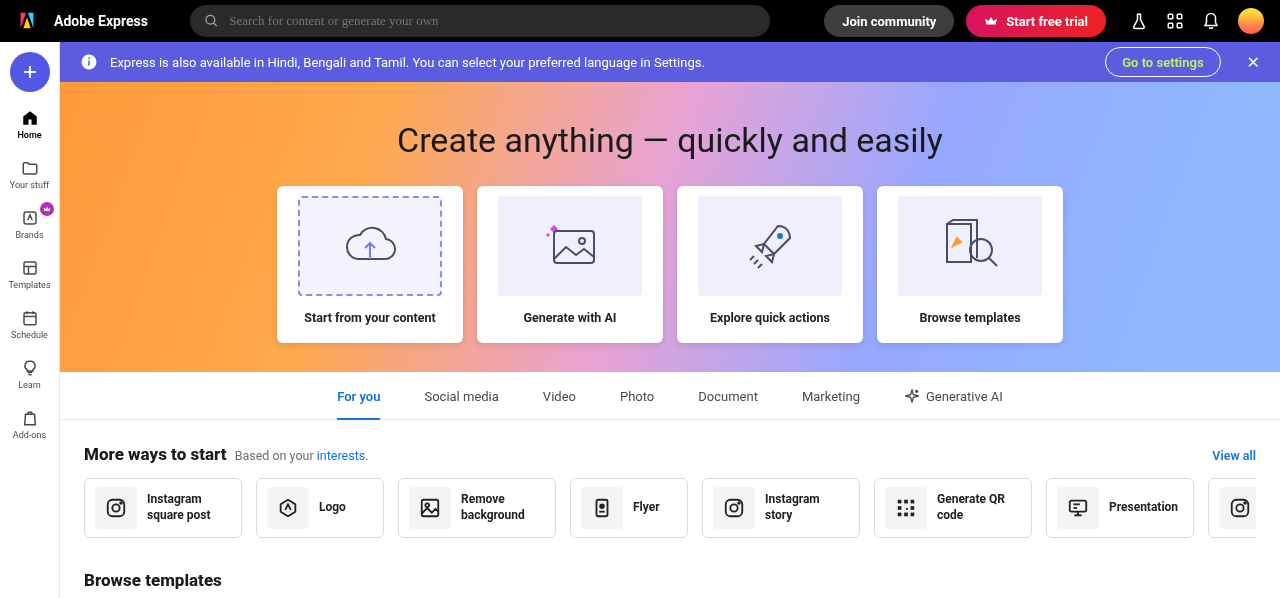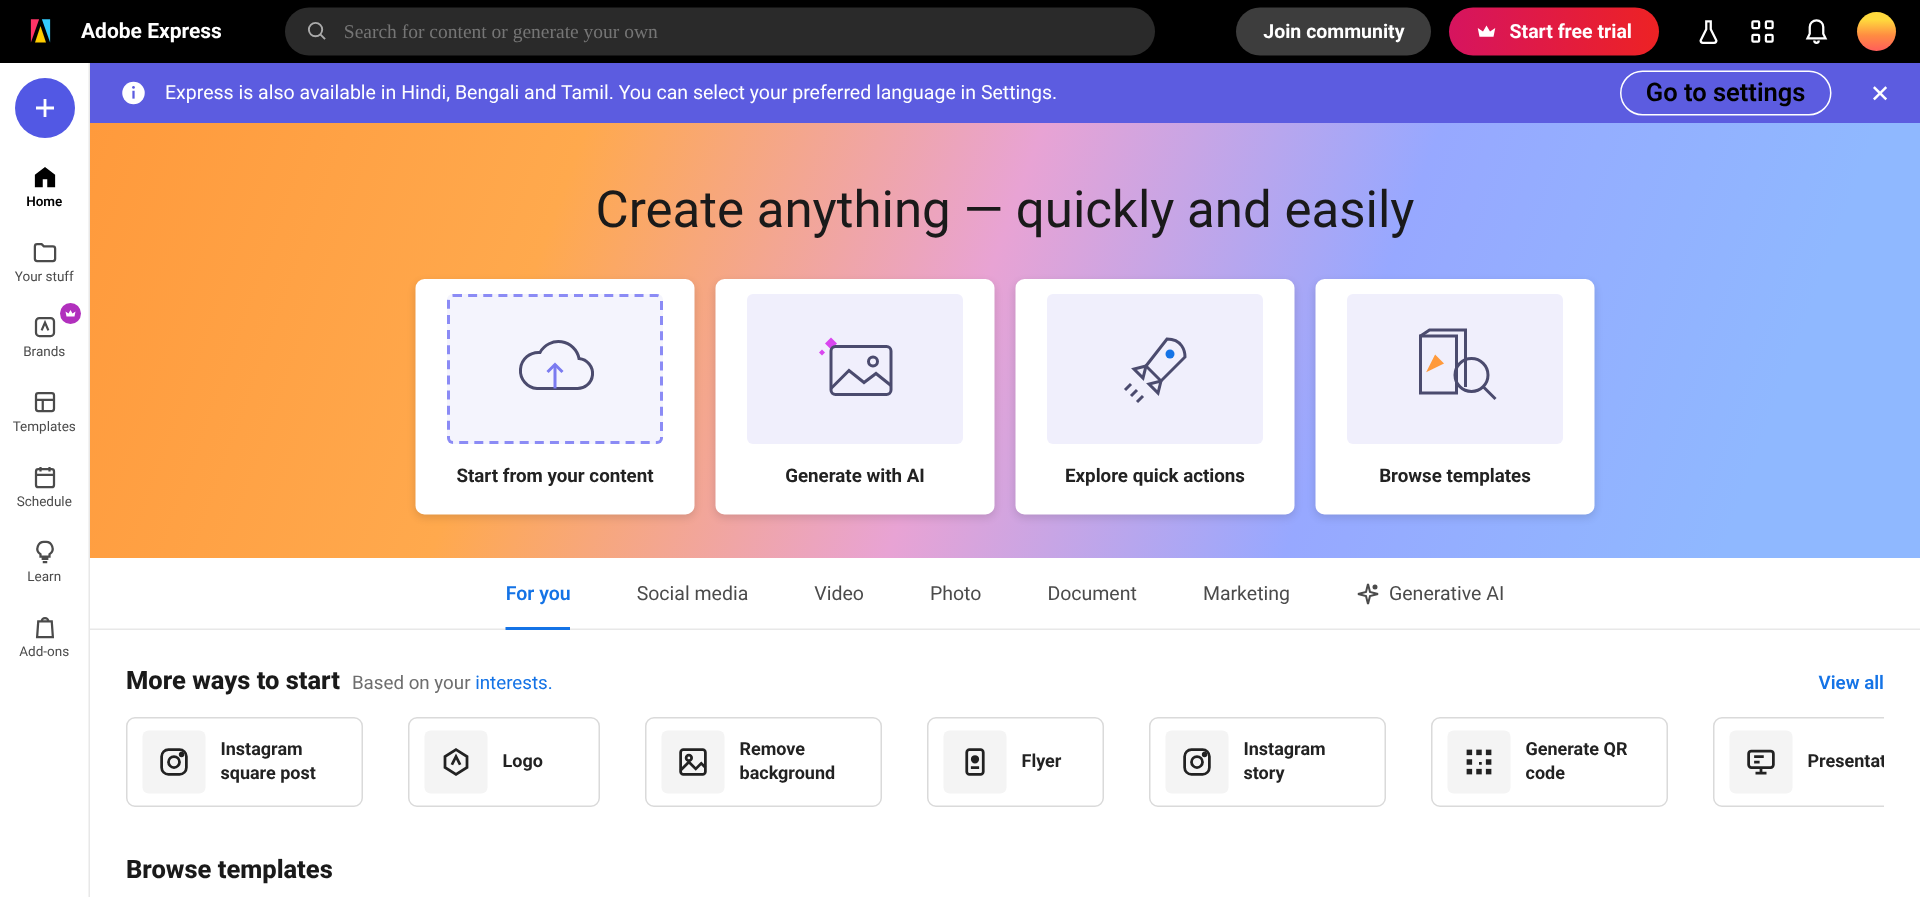--- a/index.html
+++ b/index.html
@@ -26,21 +26,21 @@
     .side-icon { width: 20px; height: 20px; display: flex; align-items: center; justify-content: center; color: #4b4b4b; }
     .side-label { font-size: 9px; color: #4b4b4b; text-align: center; }
     .side-item.active .side-icon { color: #000; }
     .side-item.active .side-label { color: #000; font-weight: 600; }
     .crown-badge { position: absolute; top: 0; right: 4px; width: 14px; height: 14px; background: #b130bd; border-radius: 50%; display: flex; align-items: center; justify-content: center; }
     
     .main { flex: 1; overflow-y: auto; }
     
     .banner { background: #5c5ce0; color: #fff; height: 40px; display: flex; align-items: center; padding: 0 20px; gap: 12px; font-size: 13px; }
     .banner-spacer { flex: 1; }
-    .banner-btn { border: 1.5px solid #fff; background: transparent; color: #000000; height: 30px; padding: 0 16px; border-radius: 15px; font-size: 17px; font-weight: 600; cursor: pointer; }
+    .banner-btn { border: 1.5px solid #fff; background: transparent; color: #bef264; height: 30px; padding: 0 16px; border-radius: 15px; font-size: 13px; font-weight: 600; cursor: pointer; }
     .banner-close { color: #fff; cursor: pointer; font-size: 16px; margin-left: 14px; }
     
     .hero { height: 290px; background: linear-gradient(110deg, #ff9a3c 0%, #ffa94d 25%, #e8a3d4 48%, #97a8ff 68%, #8fb8ff 90%); position: relative; display: flex; flex-direction: column; align-items: center; padding-top: 38px; }
     .hero-title { font-size: 34px; font-weight: 400; color: #1a1a1a; margin-bottom: 26px; }
     .hero-cards { display: flex; gap: 14px; }
     .hero-card { width: 186px; height: 157px; background: #fff; border-radius: 6px; box-shadow: 0 2px 6px rgba(0,0,0,0.12); display: flex; flex-direction: column; align-items: center; cursor: pointer; }
     .hero-card-vis { width: 144px; height: 100px; margin-top: 10px; background: #f0effc; border-radius: 4px; display: flex; align-items: center; justify-content: center; }
     .hero-card-vis.dashed { border: 2px dashed #8b8bf5; background: #f4f4fd; }
     .hero-card-label { font-size: 12.5px; font-weight: 700; color: #222; margin-top: 14px; }
     
@@ -48,21 +48,21 @@
     .tab { font-size: 13px; color: #4b4b4b; padding-bottom: 14px; cursor: pointer; display: flex; align-items: center; gap: 6px; border-bottom: 2px solid transparent; margin-bottom: -1px; }
     .tab.active { color: #1473e6; font-weight: 600; border-bottom-color: #1473e6; }
     
     .section { padding: 24px 24px 0; }
     .section-head { display: flex; align-items: baseline; gap: 8px; }
     .section-title { font-size: 17px; font-weight: 800; color: #1a1a1a; }
     .section-sub { font-size: 12.5px; color: #6e6e6e; }
     .section-sub a { color: #1473e6; text-decoration: none; }
     .view-all { margin-left: auto; font-size: 12.5px; color: #1473e6; font-weight: 600; cursor: pointer; }
     
-    .quick-row { display: flex; gap: 30px; margin-top: 14px; overflow-x: hidden; }
+    .quick-row { display: flex; gap: 14px; margin-top: 14px; overflow-x: hidden; }
     .quick-card { flex: 0 0 auto; width: 158px; height: 60px; border: 1px solid #dadada; border-radius: 6px; display: flex; align-items: center; padding: 0 10px; gap: 10px; cursor: pointer; }
     .quick-icon { width: 42px; height: 42px; background: #f4f4f4; border-radius: 4px; display: flex; align-items: center; justify-content: center; flex-shrink: 0; }
     .quick-label { font-size: 12px; font-weight: 700; color: #222; line-height: 1.3; }
     
     .browse-section { padding: 32px 24px 0; }
   </style>
 </head>
 <body>
 
 <div class="topbar">

